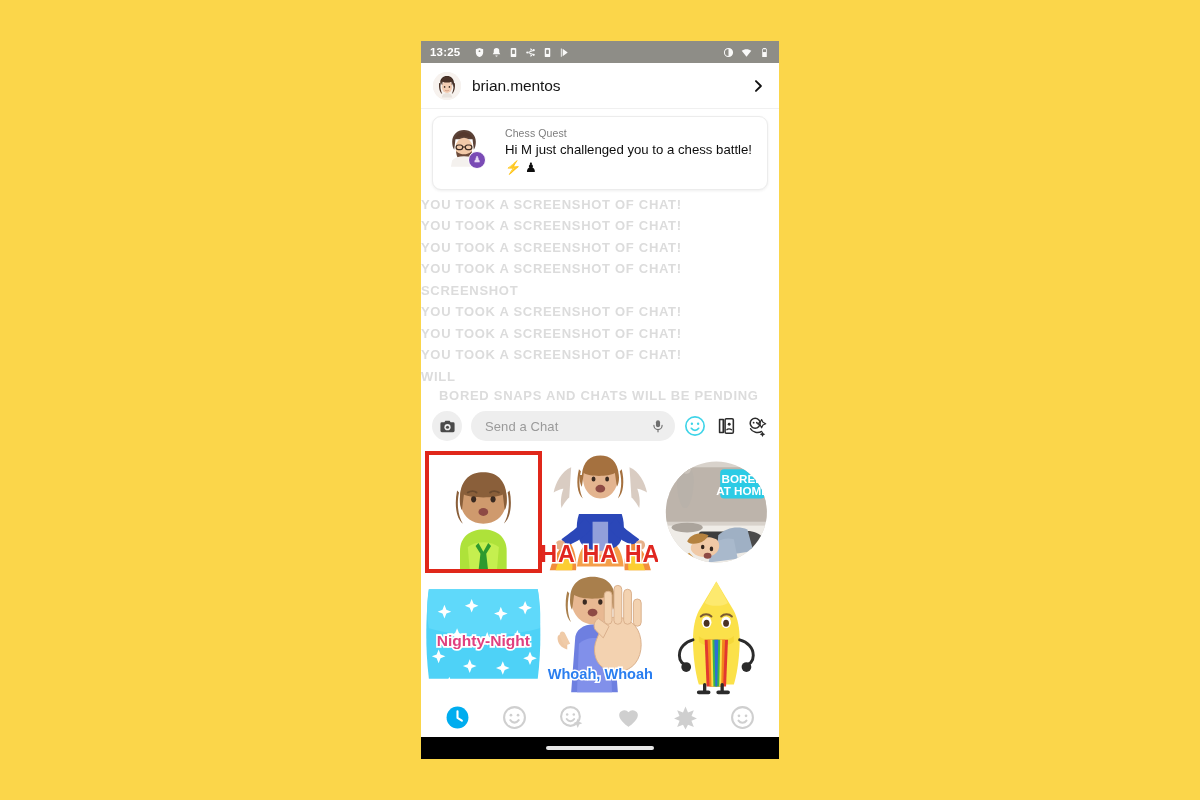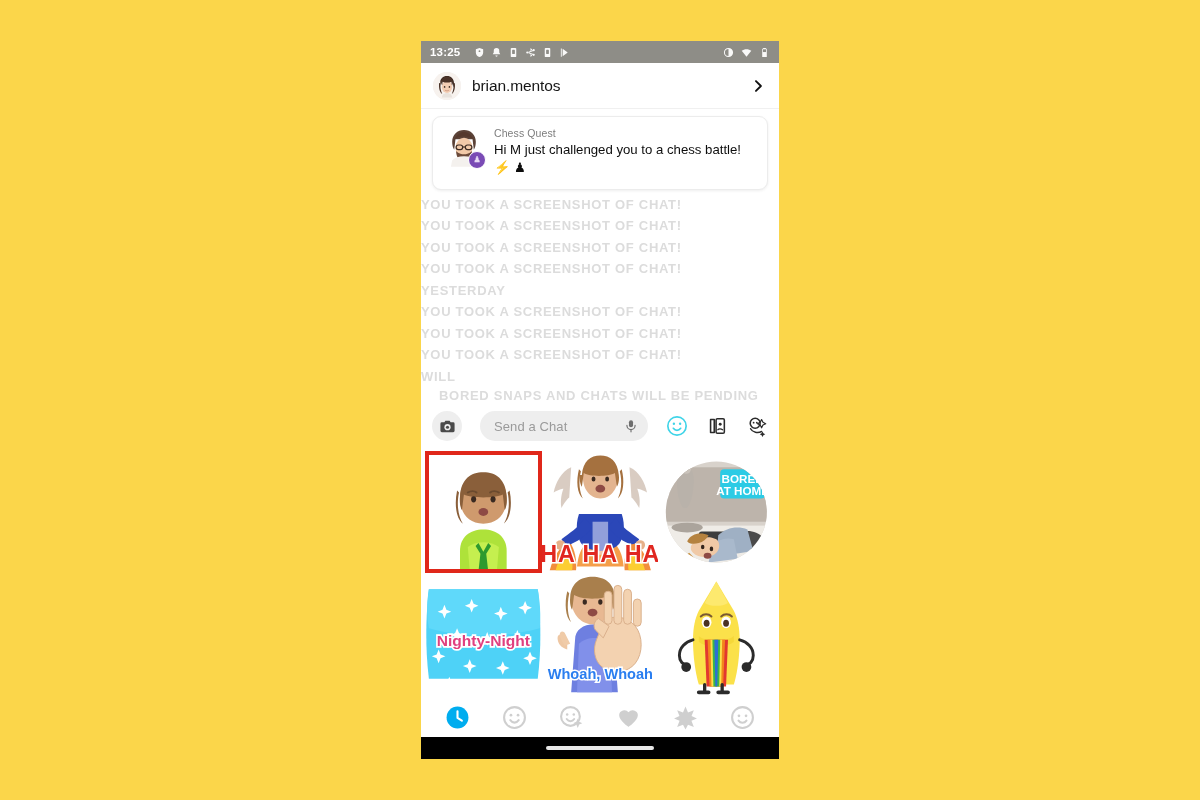--- a/index.html
+++ b/index.html
@@ -58,37 +58,37 @@
     display:flex;align-items:flex-start;padding:9px 11px 11px 10px;min-height:52px;
   }
   .notif-av{position:relative;width:42px;height:42px;flex:0 0 42px;}
   .notif-av svg{width:42px;height:42px;display:block;}
   .notif-badge{
     position:absolute;right:-1px;bottom:-1px;width:16px;height:16px;border-radius:50%;
     background:#7a4bb5;border:1.5px solid #ffffff;display:flex;align-items:center;
     justify-content:center;
   }
   .notif-badge span{color:#e7d9f5;font-size:8px;font-weight:bold;line-height:1;}
-  .notif-txt{margin-left:9px;flex:1;padding-top:1px;}
+  .notif-txt{margin-left:20px;flex:1;padding-top:1px;}
   .notif-title{font-size:10.5px;color:#7d7d7d;letter-spacing:.1px;margin-bottom:2px;}
   .notif-body{font-size:13.2px;color:#0d0d0d;line-height:1.35;font-weight:500;}
 
   .sysline{
     text-align:left;font-size:13px;color:#dcdcdc;letter-spacing:.7px;
     margin:0 auto;padding:6.5px 0 0 0;font-weight:bold;
   }
   .sysline.day{color:#dcdcdc;}
   .sysline.pending{
     color:#dcdcdc;padding:3px 18px 0 18px;line-height:1.45;
   }
 
   
   .inputbar{
     flex:0 0 46px;height:46px;display:flex;align-items:center;
-    padding:0 11px;background:#ffffff;gap:18px;
+    padding:0 11px;background:#ffffff;gap:9px;
   }
   .cam-btn{
     width:30px;height:30px;border-radius:50%;background:#eeeeee;flex:0 0 30px;
     display:flex;align-items:center;justify-content:center;
   }
   .cam-btn svg{width:17px;height:17px;display:block;}
   .chatfield{
     flex:1 1 auto;height:30px;border-radius:15px;background:#eeeeee;display:flex;
     align-items:center;padding:0 10px 0 14px;
   }
@@ -236,21 +236,21 @@
         <div class="notif-txt">
           <div class="notif-title">Chess Quest</div>
           <div class="notif-body">Hi M just challenged you to a chess battle! ⚡ ♟</div>
         </div>
       </div>
 
       <div class="sysline">YOU TOOK A SCREENSHOT OF CHAT!</div>
       <div class="sysline">YOU TOOK A SCREENSHOT OF CHAT!</div>
       <div class="sysline">YOU TOOK A SCREENSHOT OF CHAT!</div>
       <div class="sysline">YOU TOOK A SCREENSHOT OF CHAT!</div>
-      <div class="sysline day">YESTERDAY</div>
+      <div class="sysline day">SCREENSHOT</div>
       <div class="sysline">YOU TOOK A SCREENSHOT OF CHAT!</div>
       <div class="sysline">YOU TOOK A SCREENSHOT OF CHAT!</div>
       <div class="sysline">YOU TOOK A SCREENSHOT OF CHAT!</div>
       <div class="sysline day">WILL</div>
       <div class="sysline pending">BORED SNAPS AND CHATS WILL BE PENDING UNTIL BRIAN.MENTOS ADDS YOU AS A FRIEND.</div>
     </div>
 
     <div class="inputbar">
       <div class="cam-btn">
         <svg viewBox="0 0 24 24">

